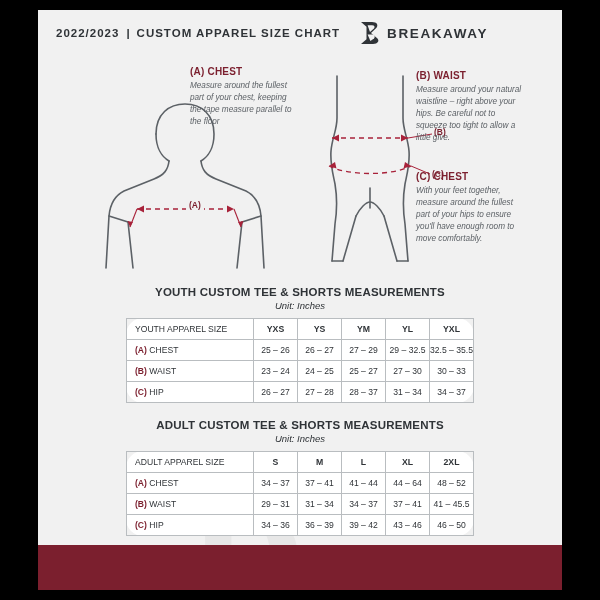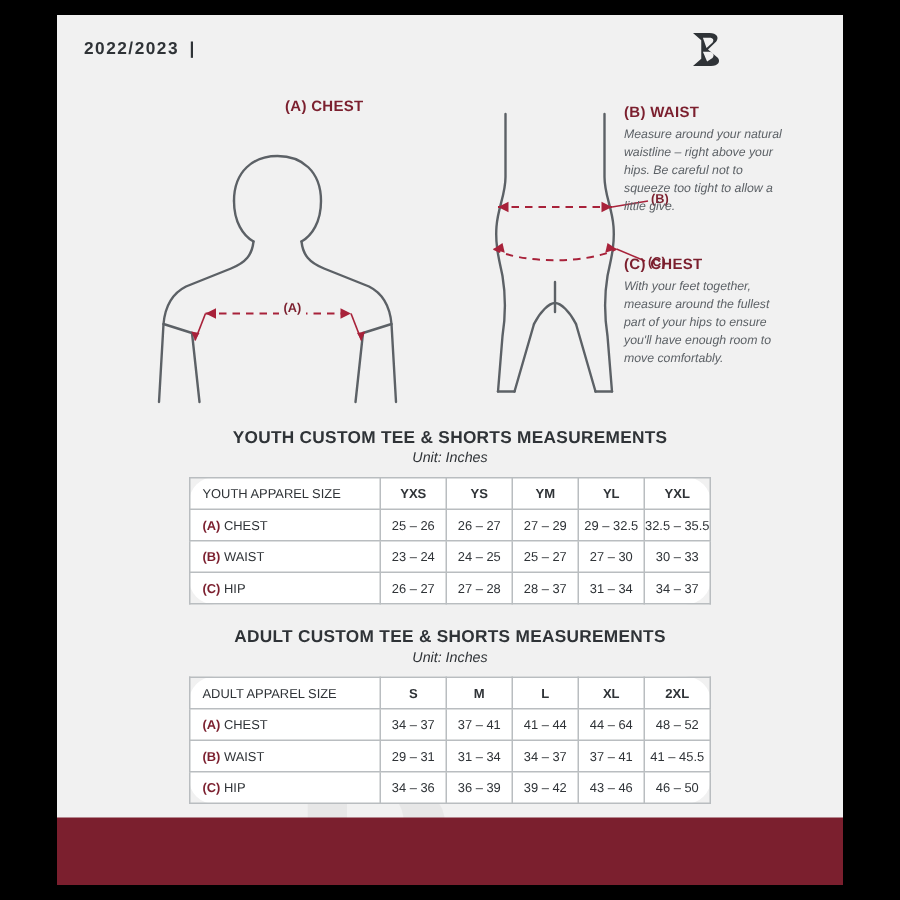--- a/index.html
+++ b/index.html
@@ -176,28 +176,30 @@
 <body>
 
 <div id="page">
   <div class="sheet">
 
     <div class="watermark">B</div>
 
     <div class="header">
       <span class="hdr-title">2022/2023</span>
       <span class="hdr-sep">|</span>
+      <span class="hdr-title">CUSTOM APPAREL SIZE CHART</span>
       <span class="brand">
         <span class="brand-mark">
           <svg viewBox="0 0 22 24" width="22" height="24" aria-hidden="true">
             <path d="M3 1 L14 1 C19 1 20.5 4 18.5 6.7 L13 12 L19.5 17.5 C21.5 19.8 20 23 15 23 L3 23 L8.5 18.2 L8.5 5.8 Z" fill="#2f3337"></path>
             <path d="M9.6 4.2 L14 4.2 C16.6 4.2 17.2 6 15.9 7.5 L12 11 Z" fill="#f1f1f1"></path>
             <path d="M9.6 13.5 L13.6 13.5 C16.4 13.5 17.6 15.6 16 17.6 L12.4 20 Z" fill="#f1f1f1"></path>
           </svg>
         </span>
+        <span class="brand-name">BREAKAWAY</span>
       </span>
     </div>
 
     <div class="diagram">
       <svg width="524" height="225" viewBox="0 0 524 225">
 
         <g fill="none" stroke="#5c6166" stroke-width="1.6" stroke-linecap="round" stroke-linejoin="round">
           <path d="M118 78 C118 58 131 48 147 48 C163 48 176 58 176 78 C176 92 170 101 163 105"></path>
           <path d="M131 105 C124 101 118 92 118 78"></path>
           <path d="M131 105 C130 114 126 119 116 123 L86 135 C76 140 72 149 71 160 L68 212"></path>
@@ -255,20 +257,21 @@
         </g>
         <path d="M373 110 L392 118" stroke="#a8223a" stroke-width="1" fill="none"></path>
       </svg>
 
       <div style="position:absolute; left:148px; top:144px; font-size:8.5px; font-weight:bold; color:#7b1f2e; background:#f1f1f1; padding:0 3px;">(A)</div>
       <div style="position:absolute; left:396px; top:71px; font-size:8.5px; font-weight:bold; color:#7b1f2e;">(B)</div>
       <div style="position:absolute; left:394px; top:113px; font-size:8.5px; font-weight:bold; color:#7b1f2e;">(C)</div>
 
       <div class="note note-chest">
         <div class="note-title">(A) CHEST</div>
+        <div class="note-body">Measure around the fullest part of your chest, keeping the tape measure parallel to the floor</div>
       </div>
       <div class="note note-waist">
         <div class="note-title">(B) WAIST</div>
         <div class="note-body">Measure around your natural waistline – right above your hips. Be careful not to squeeze too tight to allow a little give.</div>
       </div>
       <div class="note note-hips">
         <div class="note-title">(C) CHEST</div>
         <div class="note-body">With your feet together, measure around the fullest part of your hips to ensure you'll have enough room to move comfortably.</div>
       </div>
     </div>

